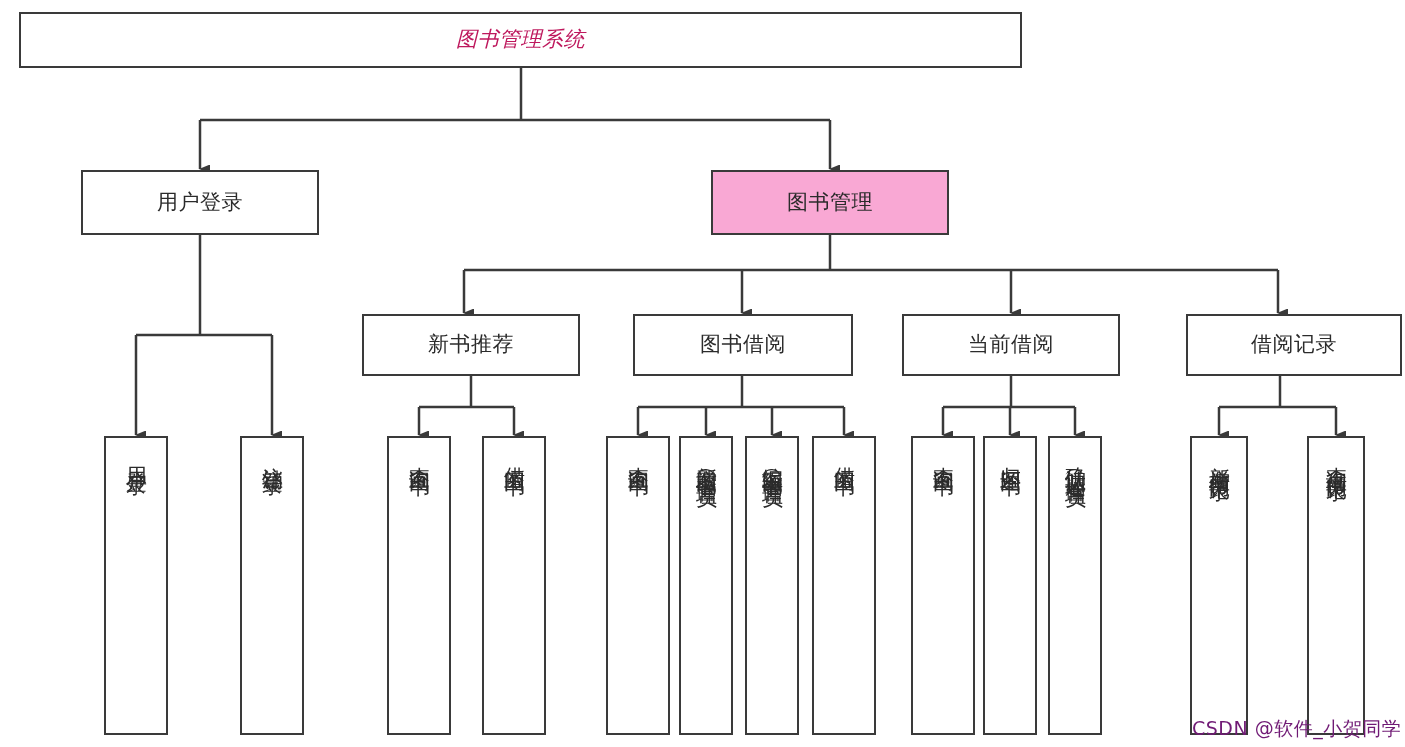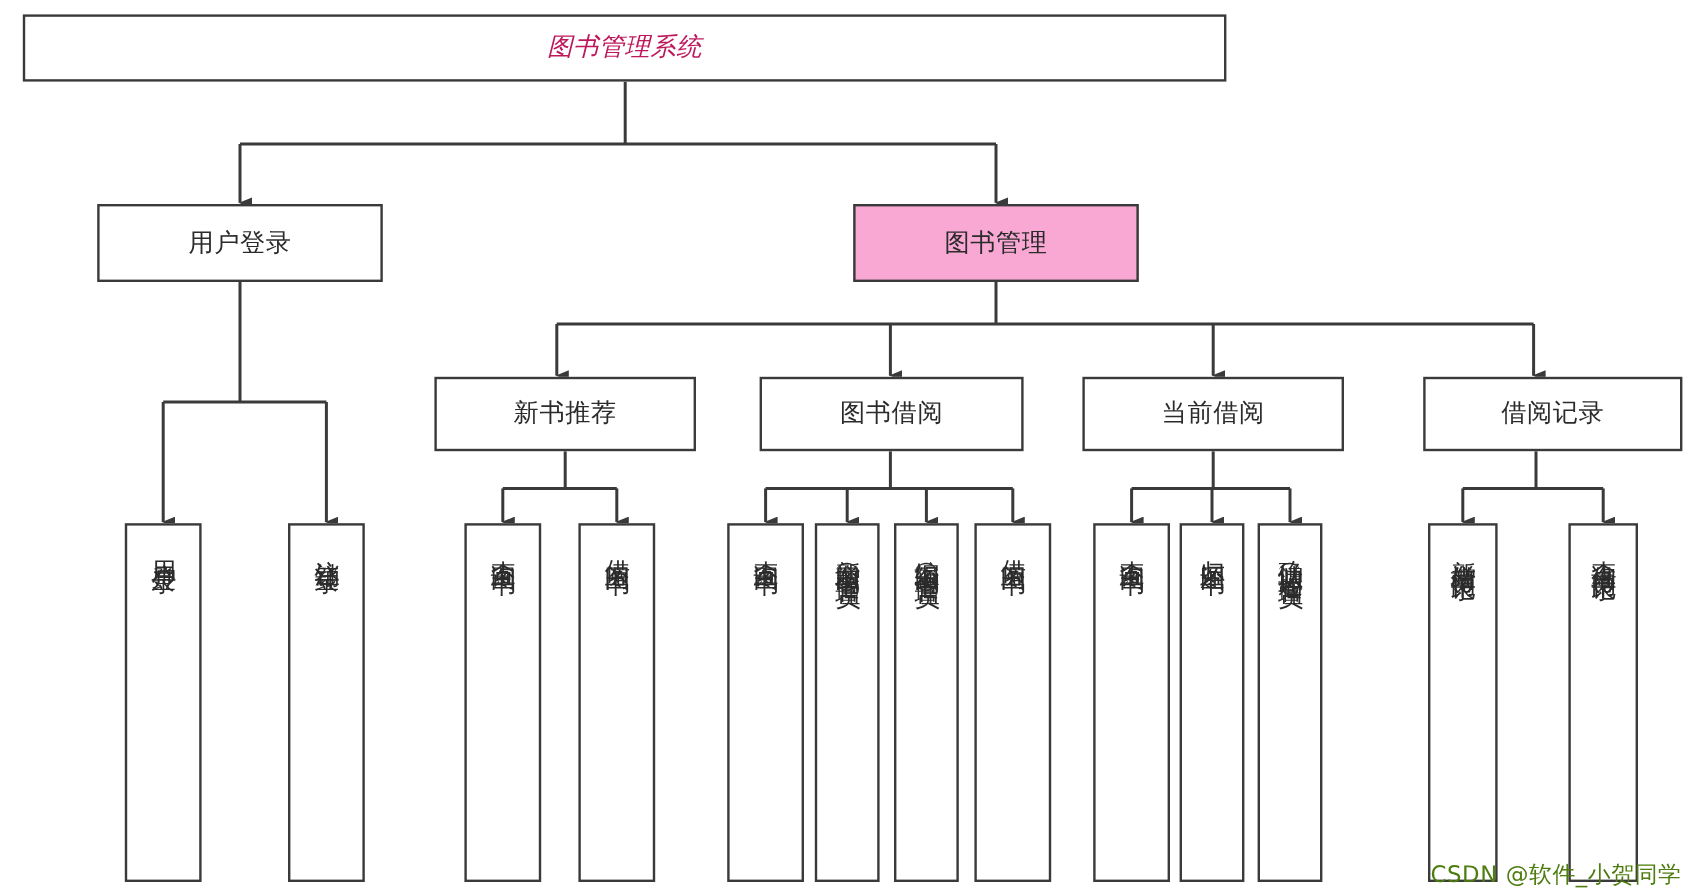--- a/index.html
+++ b/index.html
@@ -55,21 +55,21 @@
     writing-mode: vertical-rl;
     text-orientation: upright;
     white-space: normal;
     letter-spacing: 3px;
     font-size: 21px;
     line-height: 1;
   }
   .watermark {
     position: absolute;
     font-size: 19px;
-    color: #4d7c0f;
+    color: #701a75;
     white-space: nowrap;
     letter-spacing: 0.5px;
     user-select: none;
   }
 </style>
 </head>
 <body>
 
 <div id="diagram-root">
   <svg class="edge-layer" viewBox="0 0 1405 747" xmlns="http://www.w3.org/2000/svg">

